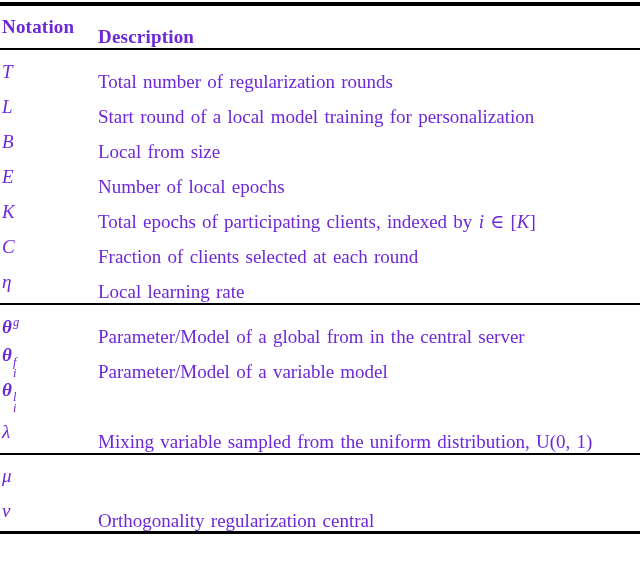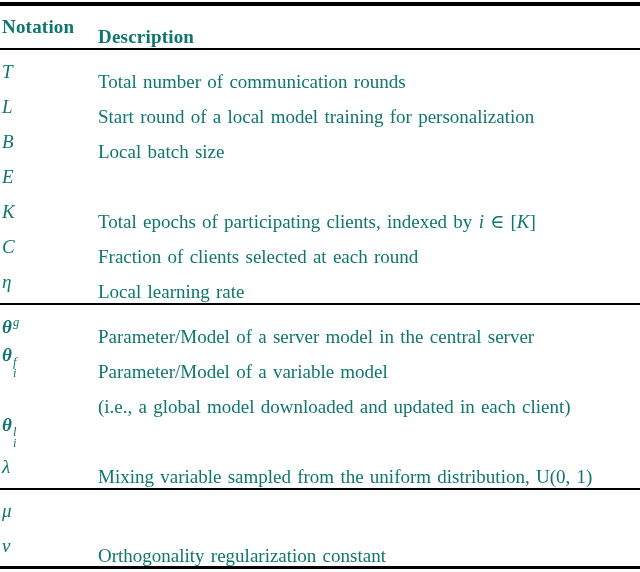--- a/index.html
+++ b/index.html
@@ -6,21 +6,21 @@
     margin: 0;
     padding: 0;
     background: #ffffff;
   }
   #page {
     position: relative;
     width: 640px;
     height: 572px;
     background: #ffffff;
     font-family: "Liberation Serif", "DejaVu Serif", serif;
-    color: #0f766e;
+    color: #6d28d9;
     overflow: hidden;
   }
   .rule {
     background: #000000;
     width: 100%;
   }
   .rule.top    { height: 4px; margin-top: 2px; }
   .rule.thin   { height: 2px; }
   .rule.bottom { height: 2.5px; }
 
@@ -92,80 +92,77 @@
     <div class="cell notation">Notation</div>
     <div class="cell desc">Description</div>
   </div>
 
   <div class="rule thin"></div>
 
   <div>
       <div class="section s0">
         <div class="row">
           <div class="cell notation"><span class="sym">T</span></div>
-          <div class="cell desc"><span>Total number of communication rounds</span></div>
+          <div class="cell desc"><span>Total number of regularization rounds</span></div>
         </div>
         <div class="row">
           <div class="cell notation"><span class="sym">L</span></div>
           <div class="cell desc"><span>Start round of a local model training for personalization</span></div>
         </div>
         <div class="row">
           <div class="cell notation"><span class="sym">B</span></div>
-          <div class="cell desc"><span>Local batch size</span></div>
+          <div class="cell desc"><span>Local from size</span></div>
         </div>
         <div class="row">
           <div class="cell notation"><span class="sym">E</span></div>
+          <div class="cell desc"><span>Number of local epochs</span></div>
         </div>
         <div class="row">
           <div class="cell notation"><span class="sym">K</span></div>
           <div class="cell desc"><span>Total epochs of participating clients, indexed by </span><span class="it">i</span><span> ∈ [</span><span class="it">K</span><span>]</span></div>
         </div>
         <div class="row">
           <div class="cell notation"><span class="sym">C</span></div>
           <div class="cell desc"><span>Fraction of clients selected at each round</span></div>
         </div>
         <div class="row">
           <div class="cell notation"><span class="sym">η</span></div>
           <div class="cell desc"><span>Local learning rate</span></div>
         </div>
       </div>
       <div class="rule thin"></div>
       <div class="section s1">
         <div class="row">
           <div class="cell notation"><span class="sym bold">θ</span><span class="sup-only">g</span></div>
-          <div class="cell desc"><span>Parameter/Model of a server model in the central server</span></div>
+          <div class="cell desc"><span>Parameter/Model of a global from in the central server</span></div>
         </div>
         <div class="row">
           <div class="cell notation"><span class="sym bold">θ</span><span class="supsub">
               <span>f</span>
               <span>i</span>
             </span></div>
           <div class="cell desc"><span>Parameter/Model of a variable model</span></div>
-        </div>
-        <div class="row">
-          <div class="cell notation"></div>
-          <div class="cell desc"><span>(i.e., a global model downloaded and updated in each client)</span></div>
         </div>
         <div class="row">
           <div class="cell notation"><span class="sym bold">θ</span><span class="supsub">
               <span>l</span>
               <span>i</span>
             </span></div>
         </div>
         <div class="row">
           <div class="cell notation"><span class="sym">λ</span></div>
           <div class="cell desc"><span>Mixing variable sampled from the uniform distribution, U(0, 1)</span></div>
         </div>
       </div>
       <div class="rule thin"></div>
       <div class="section s2">
         <div class="row">
           <div class="cell notation"><span class="sym">μ</span></div>
         </div>
         <div class="row">
           <div class="cell notation"><span class="sym">ν</span></div>
-          <div class="cell desc"><span>Orthogonality regularization constant</span></div>
+          <div class="cell desc"><span>Orthogonality regularization central</span></div>
         </div>
       </div>
     </div>
 
   <div class="rule bottom"></div>
 </div>
 
 </body></html>

